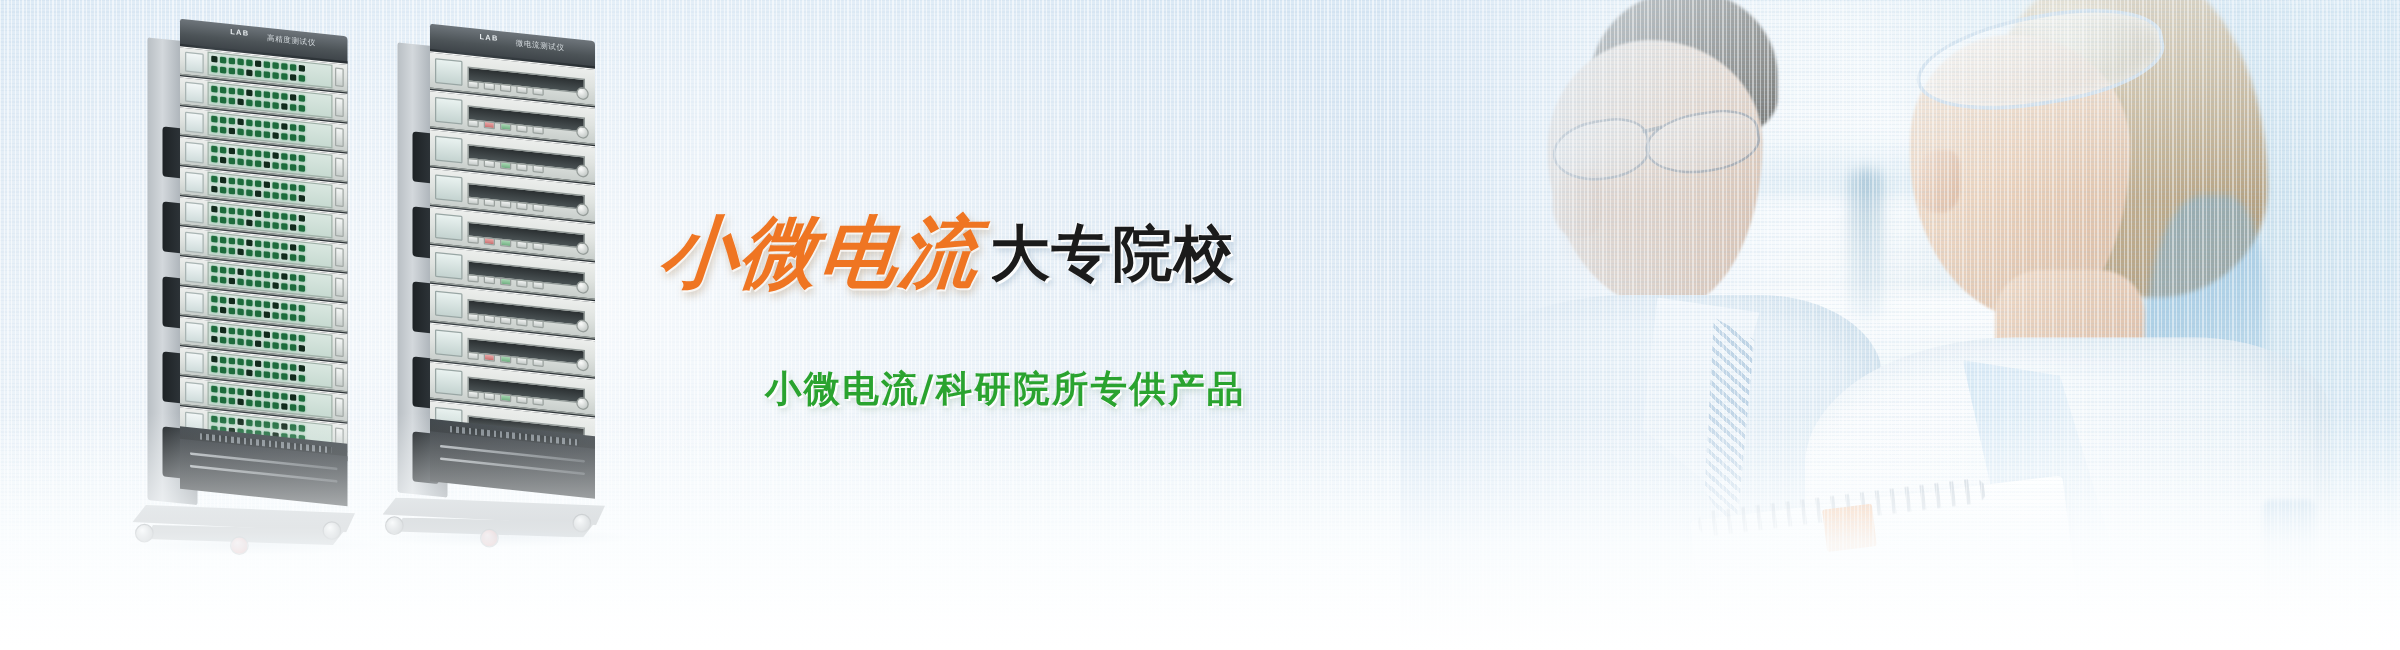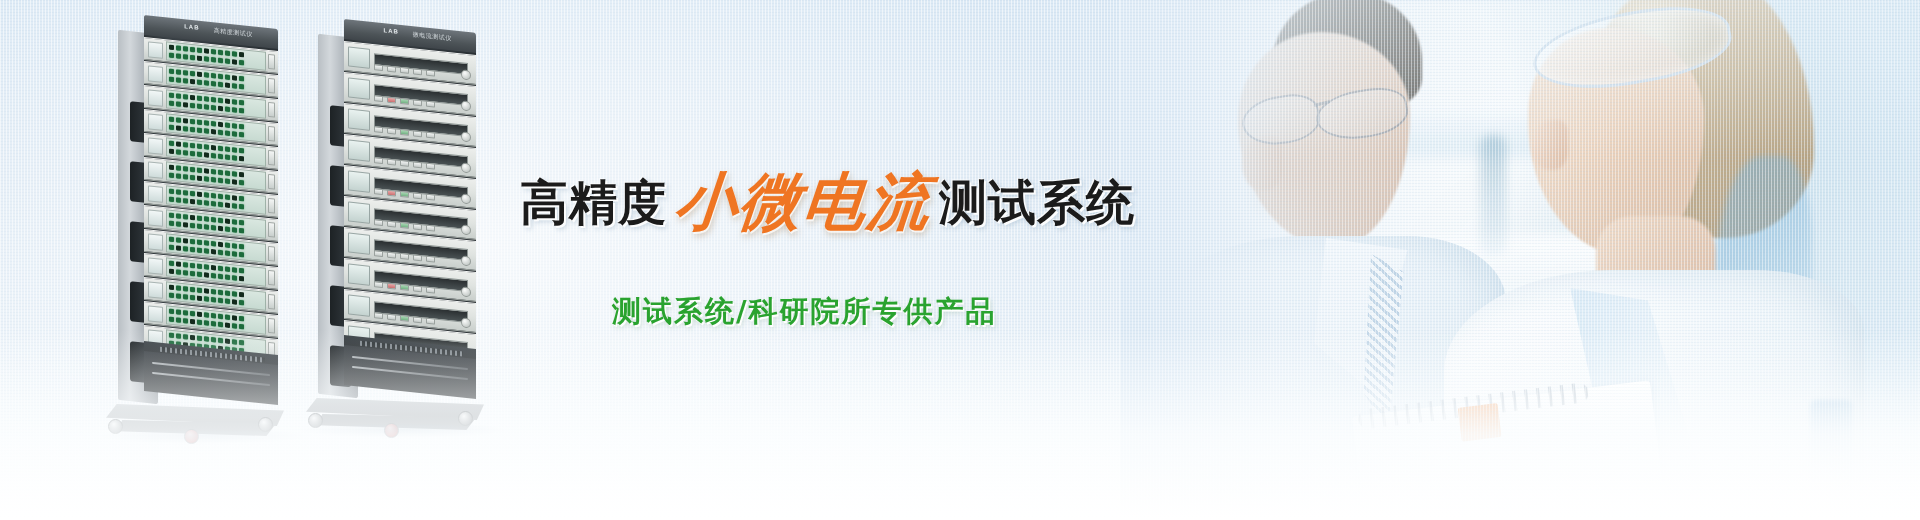--- a/index.html
+++ b/index.html
@@ -1081,21 +1081,20 @@
       <span class="foot"></span>
       <span class="caster c1"></span>
       <span class="caster c2 red"></span>
       <span class="caster c3"></span>
     </div>
     <div class="shadow"></div>
   </div>
 
   <div id="textblock">
     <div id="title-row">
-      <span class="t-black">高精度</span>
       <span class="t-orange">小微电流</span>
-      <span class="t-black">测试系统</span>
-    </div>
-    <div id="tagline-cn">测试系统/科研院所专供产品</div>
+      <span class="t-black">大专院校</span>
+    </div>
+    <div id="tagline-cn">小微电流/科研院所专供产品</div>
   </div>
 
   <div id="bg-bottomfade"></div>
 </div>
 
 </body></html>

